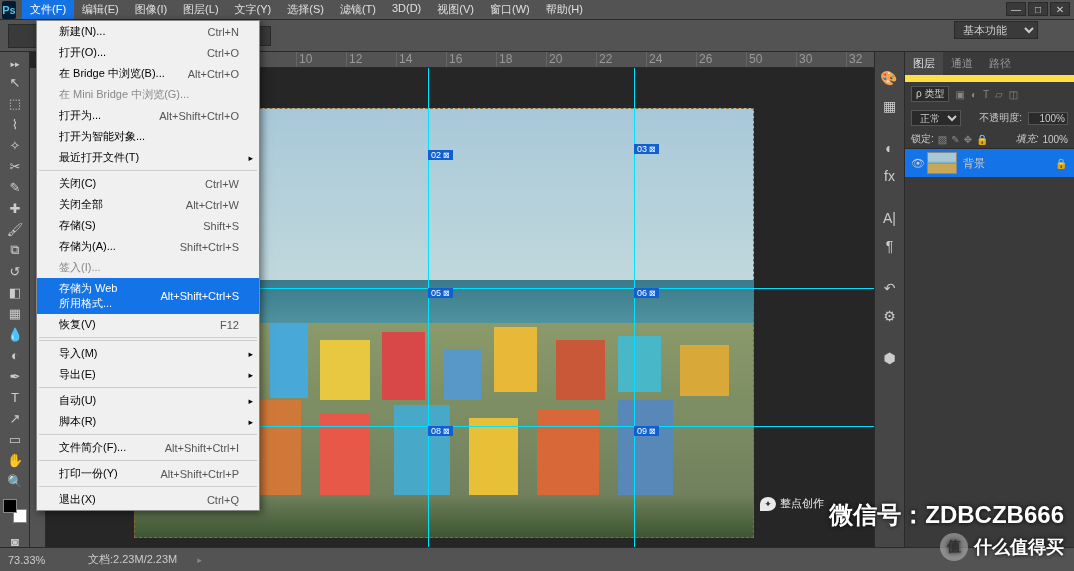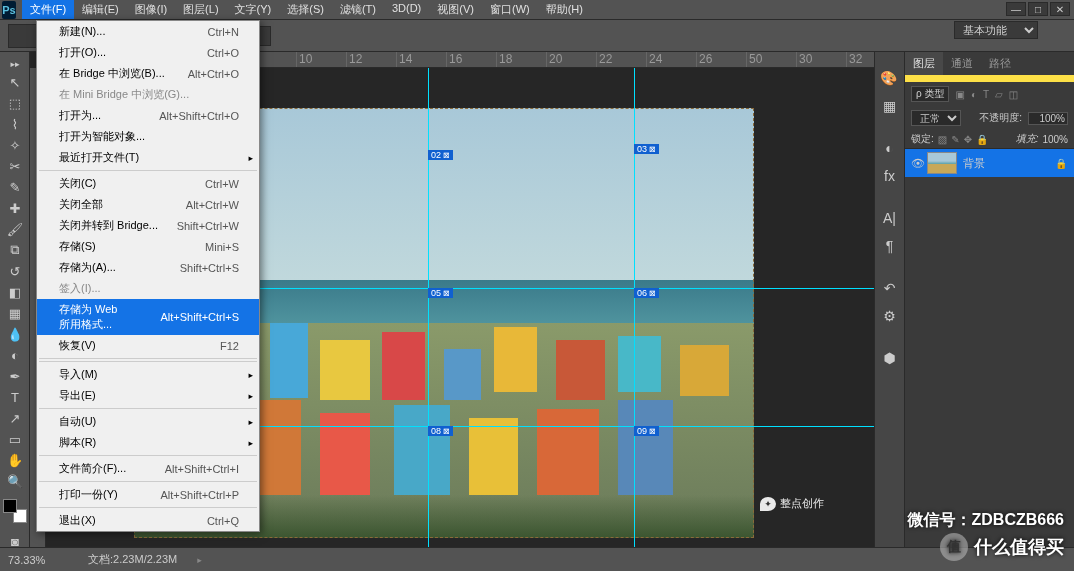--- a/index.html
+++ b/index.html
@@ -101,21 +101,21 @@
 .layer-lock { margin-left: auto; font-size: 10px; }
 
 
 .statusbar { position: absolute; bottom: 0; left: 0; right: 0; height: 24px; background: #535353; border-top: 1px solid #2a2a2a; display: flex; align-items: center; font-size: 11px; color: #ccc; padding: 0 8px; gap: 20px; }
 .statusbar .zoom { width: 60px; }
 .statusbar .arrow { font-size: 9px; color: #888; }
 
 
 .watermark-wx { position: absolute; right: 250px; bottom: 60px; color: #fff; font-size: 11px; display: flex; align-items: center; gap: 4px; opacity: 0.9; }
 .watermark-wx .bubble { width: 16px; height: 14px; background: #fff; border-radius: 50% 50% 50% 0; color: #333; font-size: 9px; display: flex; align-items: center; justify-content: center; }
-.watermark-id { position: absolute; right: 10px; bottom: 40px; color: #fff; font-size: 16px; font-weight: bold; text-shadow: 0 0 4px #000; }
+.watermark-id { position: absolute; right: 10px; bottom: 40px; color: #fff; font-size: 24px; font-weight: bold; text-shadow: 0 0 4px #000; }
 .watermark-brand { position: absolute; right: 10px; bottom: 10px; color: #fff; font-size: 18px; font-weight: bold; text-shadow: 0 0 4px #000; display: flex; align-items: center; gap: 6px; }
 .watermark-brand .circle { width: 28px; height: 28px; border-radius: 50%; background: rgba(180,180,180,0.6); color: #333; font-size: 14px; display: flex; align-items: center; justify-content: center; font-weight: bold; }
 </style>
 </head>
 <body>
 
 <div class="menubar">
   <div class="ps-logo">Ps</div>
   <div id="menubar-items" style="display: flex;">
       <div class="menubar-item active">文件(F)</div>
@@ -179,26 +179,22 @@
     <div class="menu-sep"></div>
     <div class="menu-item">
       <span>关闭(C)</span>
       <span class="shortcut">Ctrl+W</span>
     </div>
     <div class="menu-item">
       <span>关闭全部</span>
       <span class="shortcut">Alt+Ctrl+W</span>
     </div>
     <div class="menu-item">
-      <span>关闭并转到 Bridge...</span>
-      <span class="shortcut">Shift+Ctrl+W</span>
-    </div>
-    <div class="menu-item">
       <span>存储(S)</span>
-      <span class="shortcut">Mini+S</span>
+      <span class="shortcut">Shift+S</span>
     </div>
     <div class="menu-item">
       <span>存储为(A)...</span>
       <span class="shortcut">Shift+Ctrl+S</span>
     </div>
     <div class="menu-item disabled">
       <span>签入(I)...</span>
       <span class="shortcut"></span>
     </div>
     <div class="menu-item highlighted">

